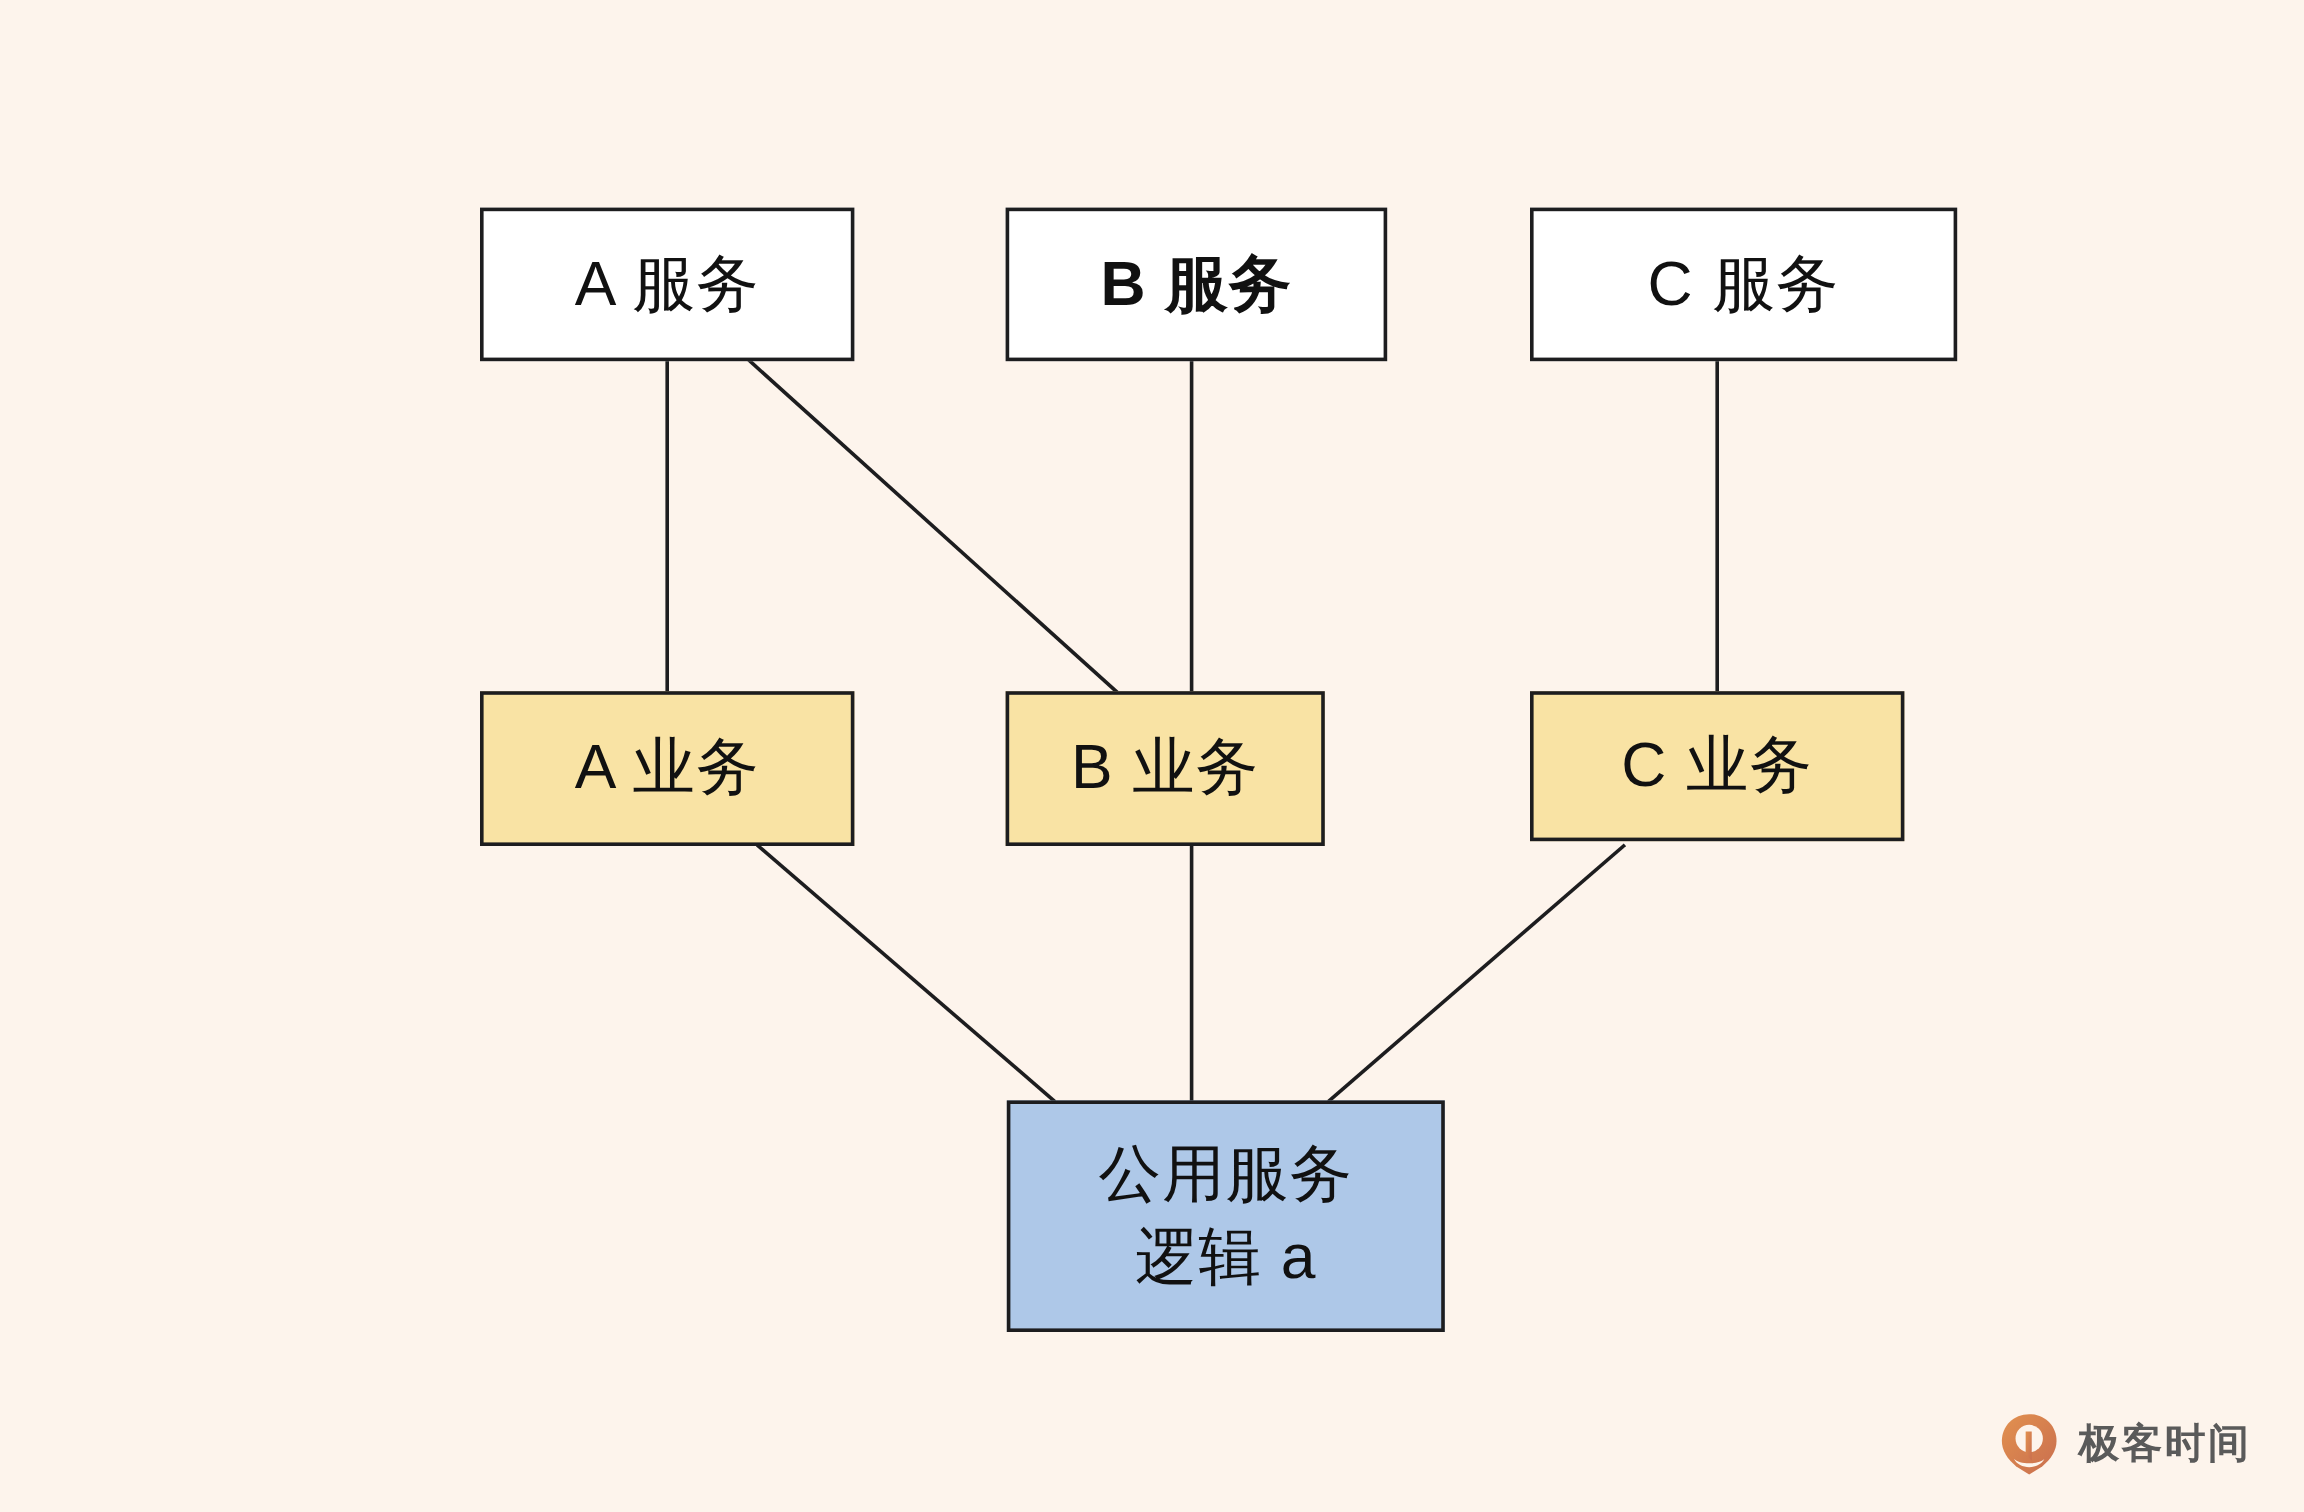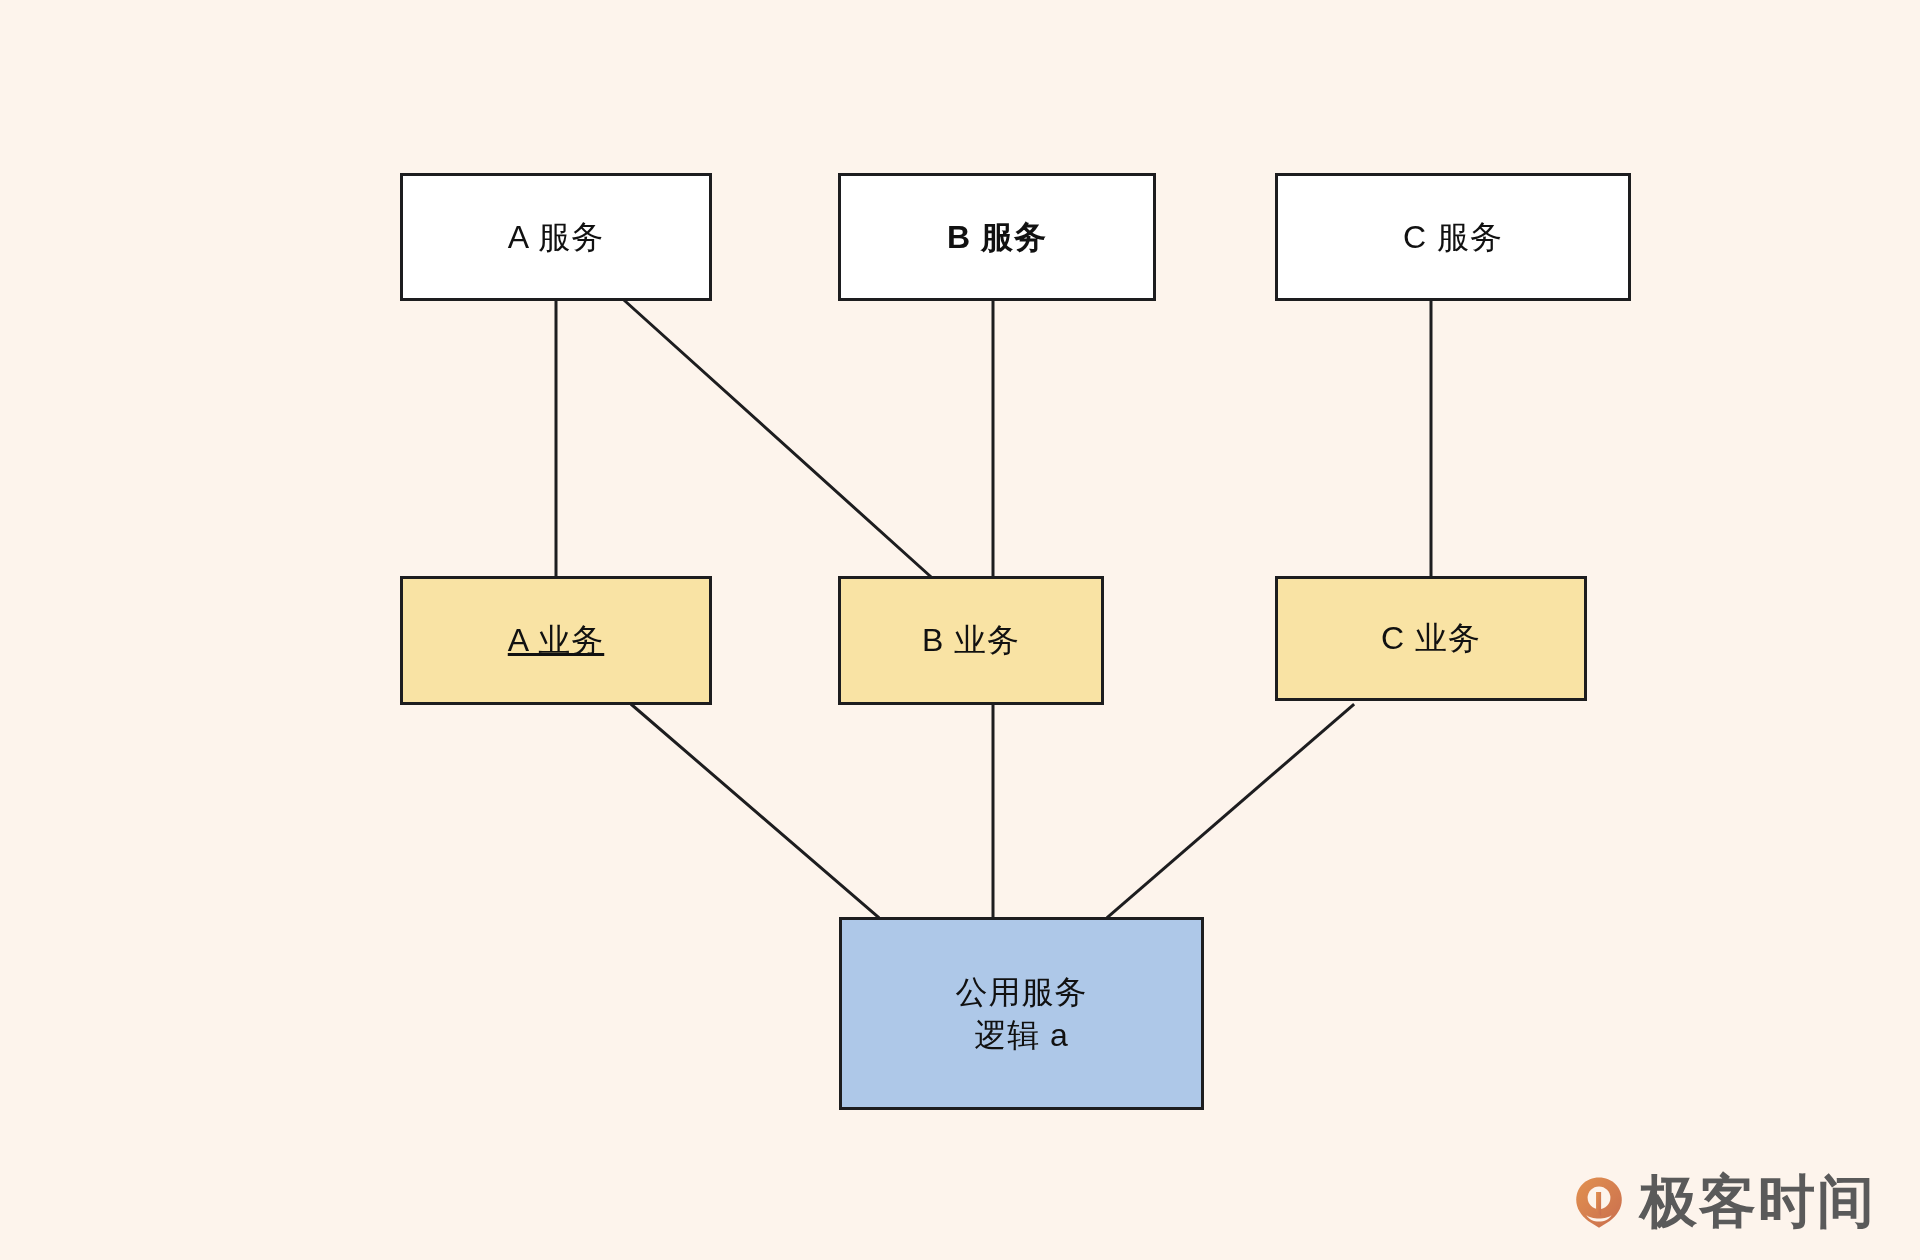--- a/index.html
+++ b/index.html
@@ -22,21 +22,21 @@
   }
   .node {
     position: absolute;
     box-sizing: border-box;
     border: 3px solid #1d1d1f;
     display: flex;
     align-items: center;
     justify-content: center;
     text-align: center;
     color: #111111;
-    font-size: 32px;
+    font-size: 52px;
     line-height: 1.32;
     letter-spacing: 1px;
     font-weight: 400;
     z-index: 2;
   }
   .node-service {
     background: #FFFFFF;
   }
   .node-business {
     background: #F9E3A4;
@@ -65,21 +65,21 @@
     align-items: center;
     gap: 14px;
     z-index: 3;
   }
   #brand-mark {
     width: 54px;
     height: 54px;
     display: block;
   }
   #brand-text {
-    font-size: 57px;
+    font-size: 34px;
     color: #5a5a5a;
     letter-spacing: 2px;
     font-weight: 600;
     line-height: 1;
   }
 </style>
 </head>
 <body>
 
 <div id="canvas">
@@ -101,21 +101,21 @@
   </div>
 
   <div class="node node-service" style="left:838px; top:173px; width:318px; height:128px;font-weight:bold;">
     <span class="node-label">B 服务</span>
   </div>
 
   <div class="node node-service" style="left:1275px; top:173px; width:356px; height:128px;">
     <span class="node-label">C 服务</span>
   </div>
 
-  <div class="node node-business" style="left:400px; top:576px; width:312px; height:129px;text-decoration:underline;">
+  <div class="node node-business" style="left:400px; top:576px; width:312px; height:129px;">
     <span class="node-label">A 业务</span>
   </div>
 
   <div class="node node-business" style="left:838px; top:576px; width:266px; height:129px;">
     <span class="node-label">B 业务</span>
   </div>
 
   <div class="node node-business" style="left:1275px; top:576px; width:312px; height:125px;">
     <span class="node-label">C 业务</span>
   </div>

